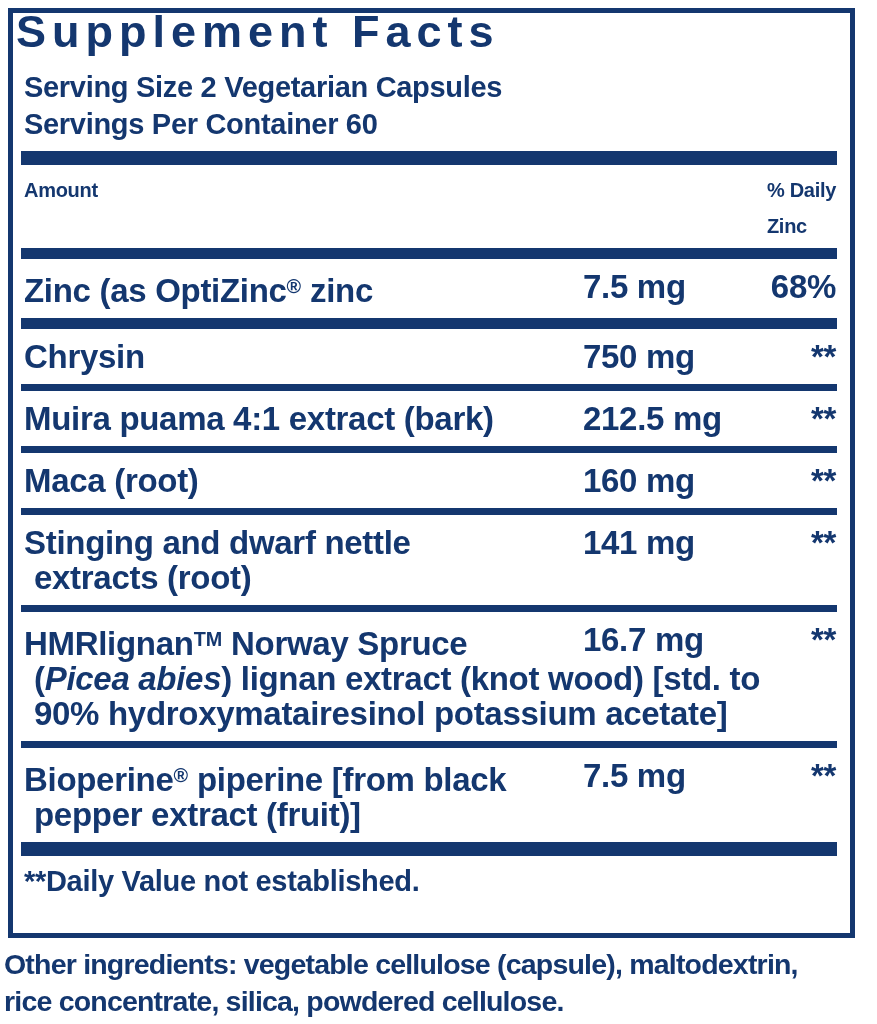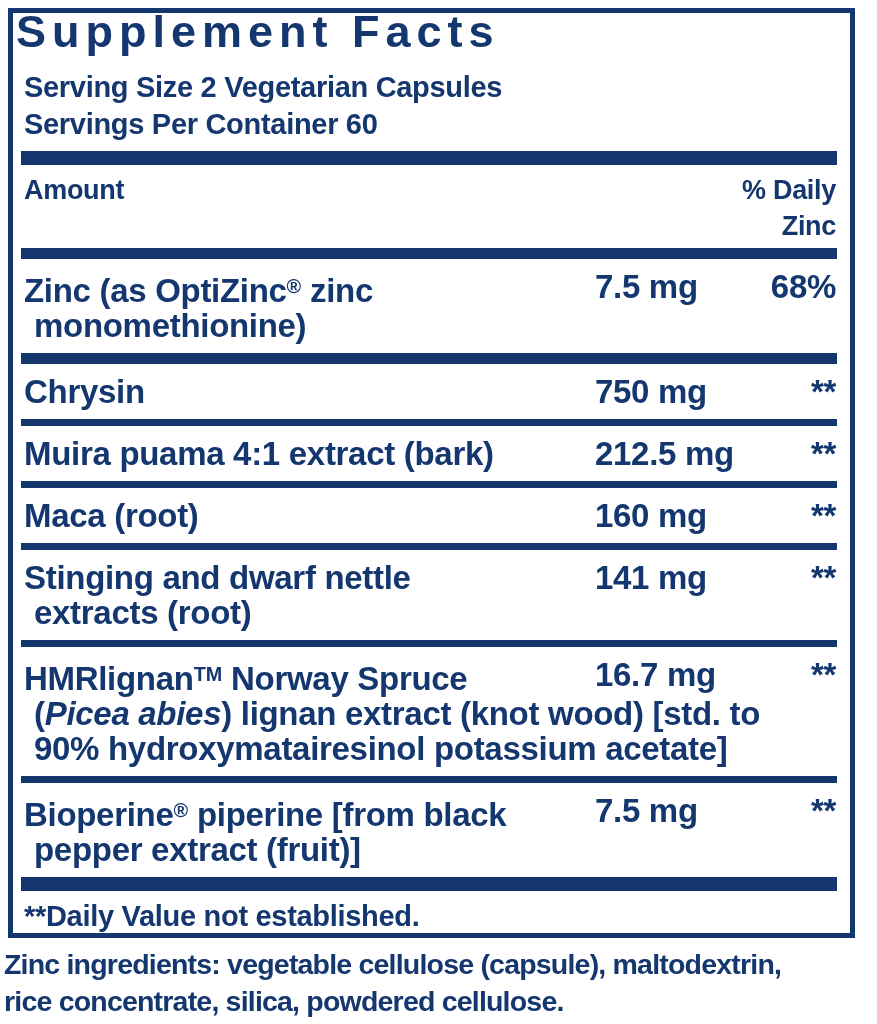--- a/index.html
+++ b/index.html
@@ -34,33 +34,33 @@
     line-height: 37px; letter-spacing: -0.3px;
   }
   .bar { background: var(--navy); margin: 0 13px 0 8px; }
   .bar.lg { height: 14px; }
   .bar.md { height: 11px; }
   .bar.sm { height: 7px; }
   .bar.top-main { margin-top: 8px; }
   .hdr-row {
     display: flex; justify-content: space-between;
     padding: 7px 14px 4px 11px;
-    font-size: 27px; font-weight: bold; line-height: 36px;
+    font-size: 20px; font-weight: bold; line-height: 36px;
     letter-spacing: -0.3px;
   }
-  .hdr-right { text-align: right; margin-left: 8px; }
+  .hdr-right { text-align: left; margin-left: 8px; }
   .row {
     position: relative;
     padding: 10px 14px 10px 11px;
     font-size: 33px; font-weight: bold;
     line-height: 35px; letter-spacing: -0.3px;
   }
   .name-line { white-space: nowrap; }
   .name-line.indent { padding-left: 10px; }
-  .amount { position: absolute; left: 582px; top: 10px; white-space: nowrap; }
+  .amount { position: absolute; left: 570px; top: 10px; white-space: nowrap; }
   .dv { position: absolute; right: 14px; top: 10px; white-space: nowrap; }
   .sup { font-size: 60%; vertical-align: 0.45em; letter-spacing: 0; }
   .it { font-style: italic; margin-top: 12px; }
   .footnote {
     padding: 8px 14px 0 11px;
     font-size: 29px; font-weight: bold;
     line-height: 35px; letter-spacing: -0.3px;
   }
   .other {
     position: absolute; left: 4px; top: 946px;
@@ -92,21 +92,20 @@
       <div>Zinc</div>
     </div>
   </div>
 
   <div class="bar md"></div>
 
   <div id="rows">
       <div class="row">
         <div class="name">
           <div class="name-line"><span>Zinc (as OptiZinc</span><span class="sup ">®</span><span> zinc</span></div>
-          <div class="name-line indent"><span>monomethionine)</span></div>
         </div>
         <span class="amount">7.5 mg</span>
         <span class="dv">68%</span>
       </div>
       <div class="bar md"></div>
       <div class="row">
         <div class="name">
           <div class="name-line"><span>Chrysin</span></div>
         </div>
         <span class="amount">750 mg</span>
@@ -156,15 +155,15 @@
         <span class="amount">7.5 mg</span>
         <span class="dv">**</span>
       </div>
       <div class="bar lg"></div>
     </div>
 
   <div class="footnote">**Daily Value not established.</div>
 </div>
 
 <div class="other">
-  <div>Zinc ingredients: vegetable cellulose (capsule), maltodextrin,</div>
+  <div>Other ingredients: vegetable cellulose (capsule), maltodextrin,</div>
   <div>rice concentrate, silica, powdered cellulose.</div>
 </div>
 
 </body></html>

